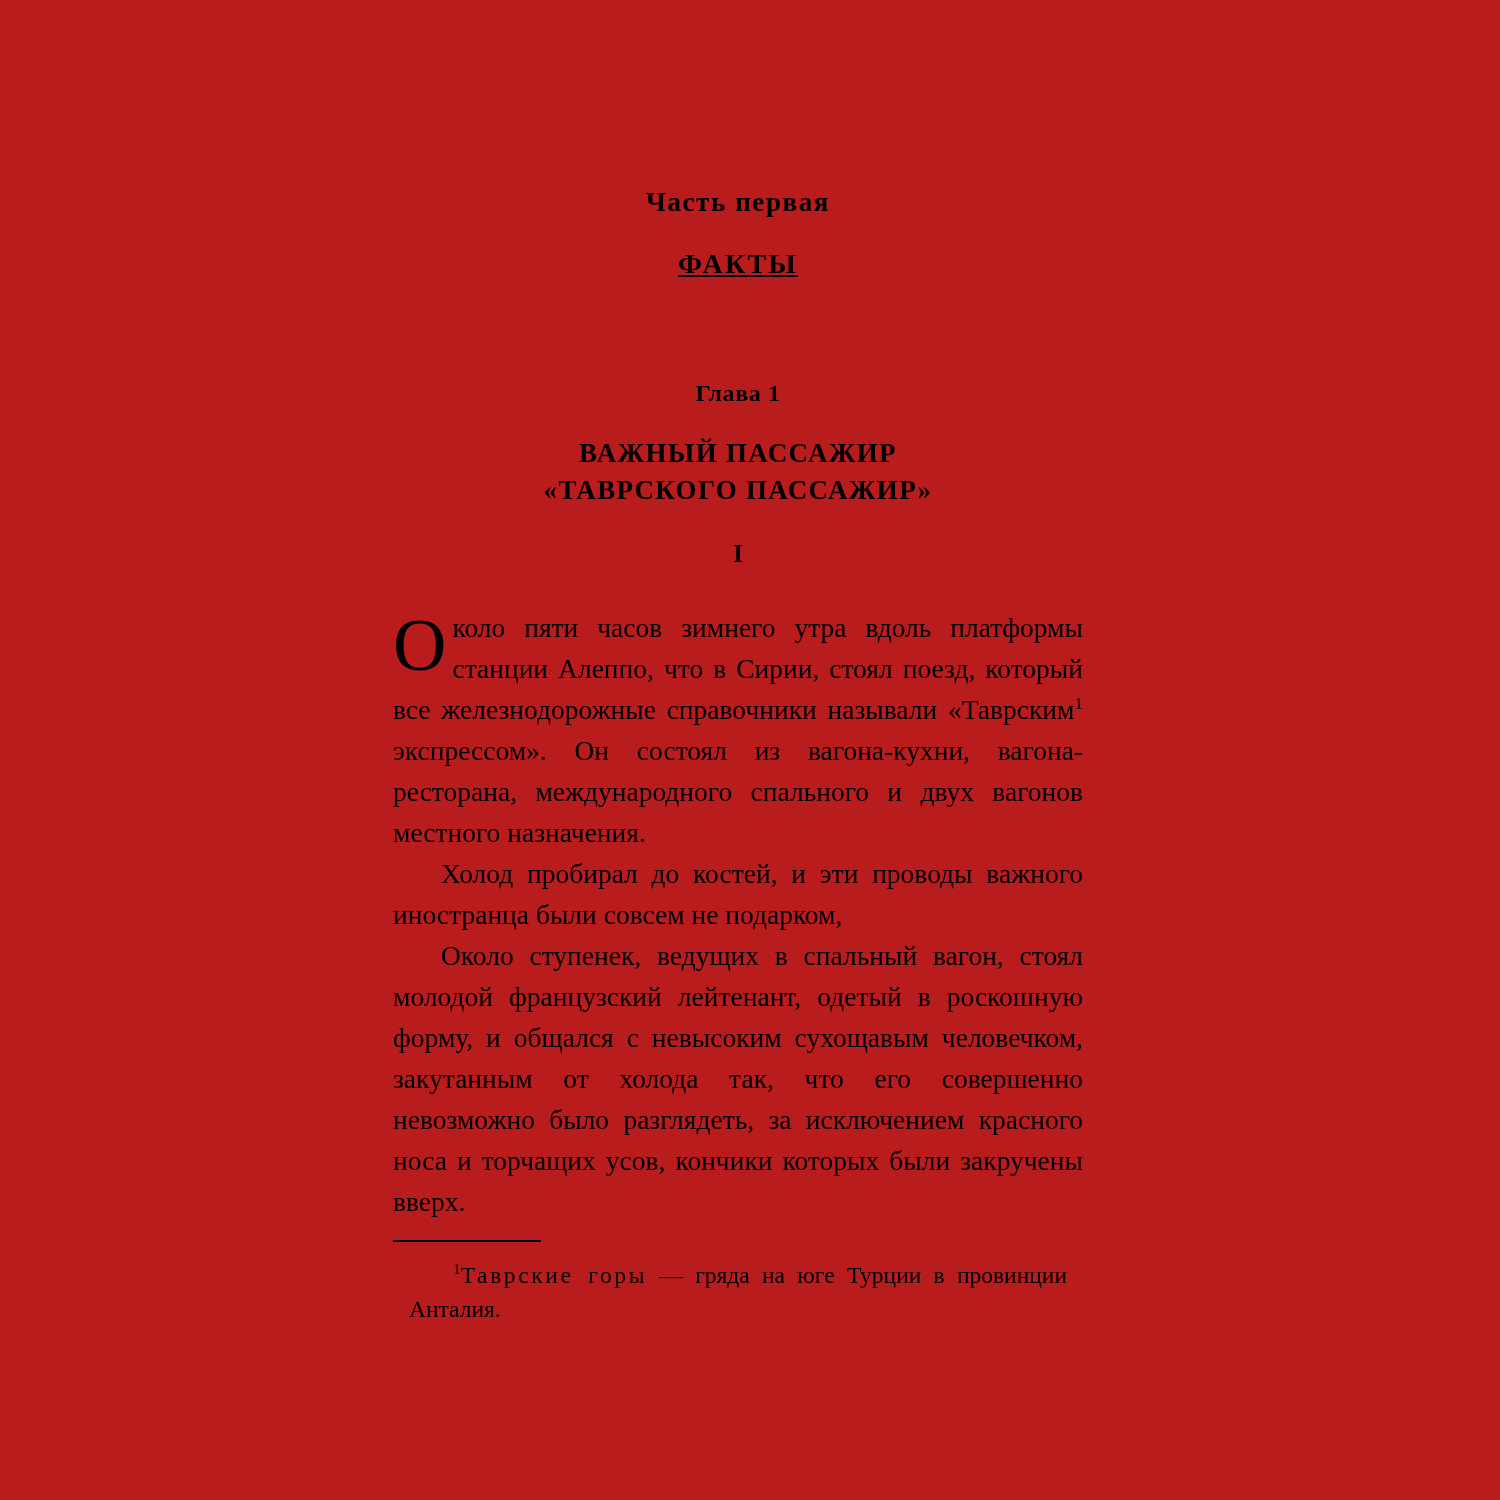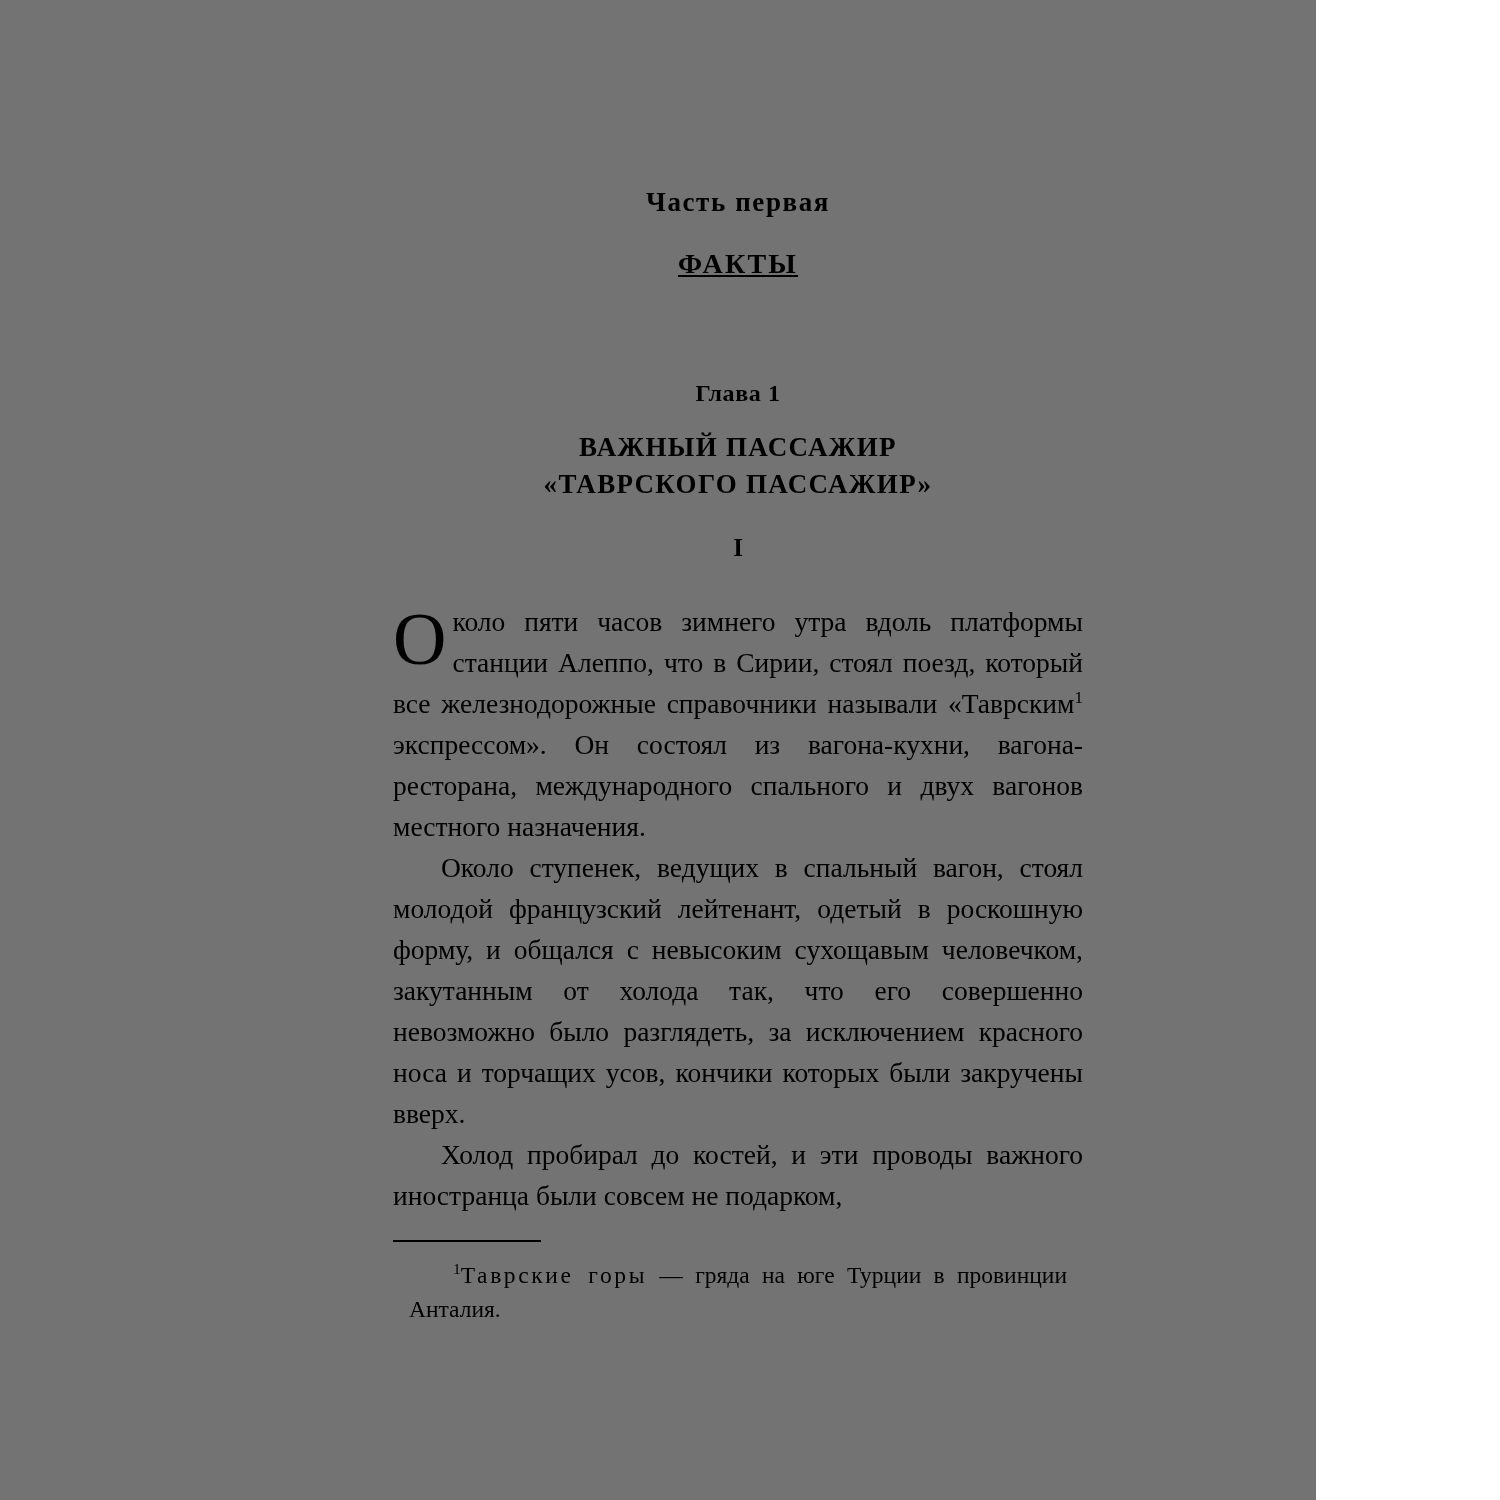--- a/index.html
+++ b/index.html
@@ -10,23 +10,23 @@
     width: 1500px;
     height: 1500px;
     background: #ffffff;
     font-family: "Liberation Serif", "DejaVu Serif", serif;
     color: #000000;
     overflow: hidden;
   }
 
   .page {
     position: relative;
-    width: 1316px;
+    width: 1500px;
     height: 1500px;
-    background: #737373;
+    background: #b91c1c;
   }
 
   
   .column {
     position: absolute;
     left: 393px;
     top: 0;
     width: 690px;
   }
 
@@ -59,21 +59,21 @@
     font-size: 24px;
     font-weight: bold;
     letter-spacing: 0.6px;
     line-height: 33px;
   }
   .chapter-title {
     font-size: 27px;
     font-weight: bold;
     letter-spacing: 1.3px;
     line-height: 37px;
-    margin-top: 19px;
+    margin-top: 25px;
   }
   .chapter-title .tl {
     display: block;
   }
   .section-number {
     font-size: 25px;
     font-weight: bold;
     line-height: 32px;
     margin-top: 29px;
   }
@@ -160,23 +160,23 @@
       </div>
       <div class="section-number">I</div>
     </div>
 
     <div class="body-text">
 
       <p class="para first">
         <span class="dropcap">О</span><span>коло пяти часов зимнего утра вдоль плат­формы станции Алеппо, что в Сирии, стоял поезд, который все железнодорожные справоч­ники называли «Таврским</span><sup class="fnref">1</sup><span> экспрессом». Он со­стоял из вагона-кухни, вагона-ресторана, меж­дународного спального и двух вагонов местного назначения.</span>
       </p>
 
+      <p class="para">Холод пробирал до костей, и эти проводы важного иностранца были совсем не подарком,</p>
+
       <p class="para">Около ступенек, ведущих в спальный вагон, стоял молодой французский лейтенант, одетый в роскошную форму, и общался с невысоким сухощавым человечком, закутанным от холода так, что его совершенно невозможно было раз­глядеть, за исключением красного носа и тор­чащих усов, кончики которых были закручены вверх.</p>
-
-      <p class="para">Холод пробирал до костей, и эти проводы важного иностранца были совсем не подарком,</p>
 
     </div>
 
   </div>
 
   <div class="footnote-area">
     <div class="footnote-rule"></div>
     <p class="footnote-text">
       <sup class="footnote-marker">1</sup><span class="fn-term">Таврские горы</span><span> — гряда на юге Турции в про­винции Анталия.</span>
     </p>

